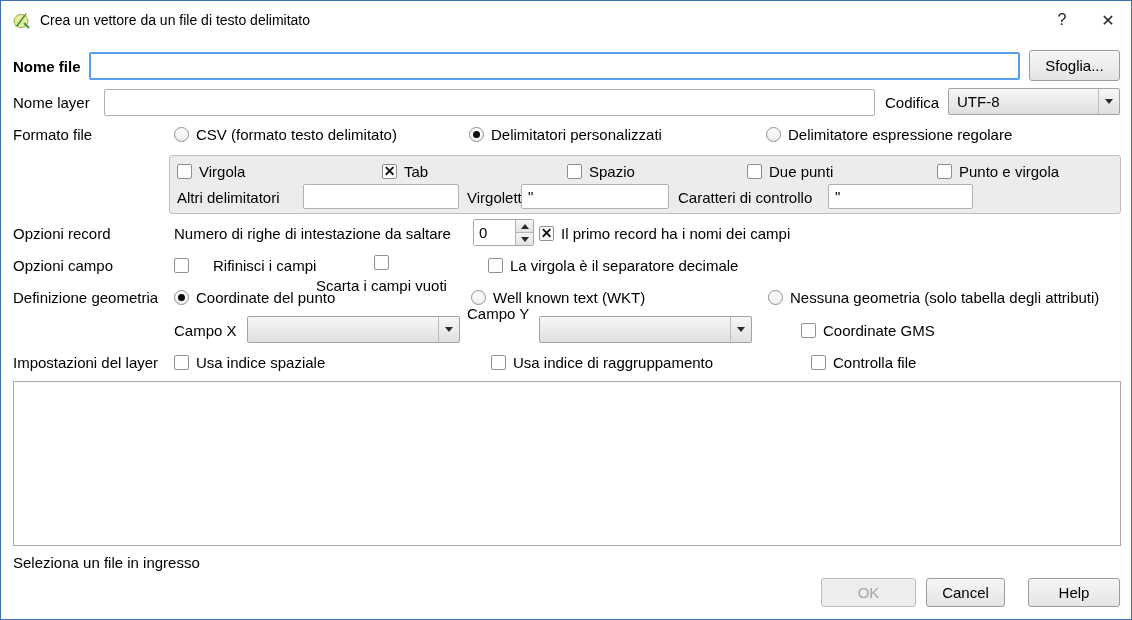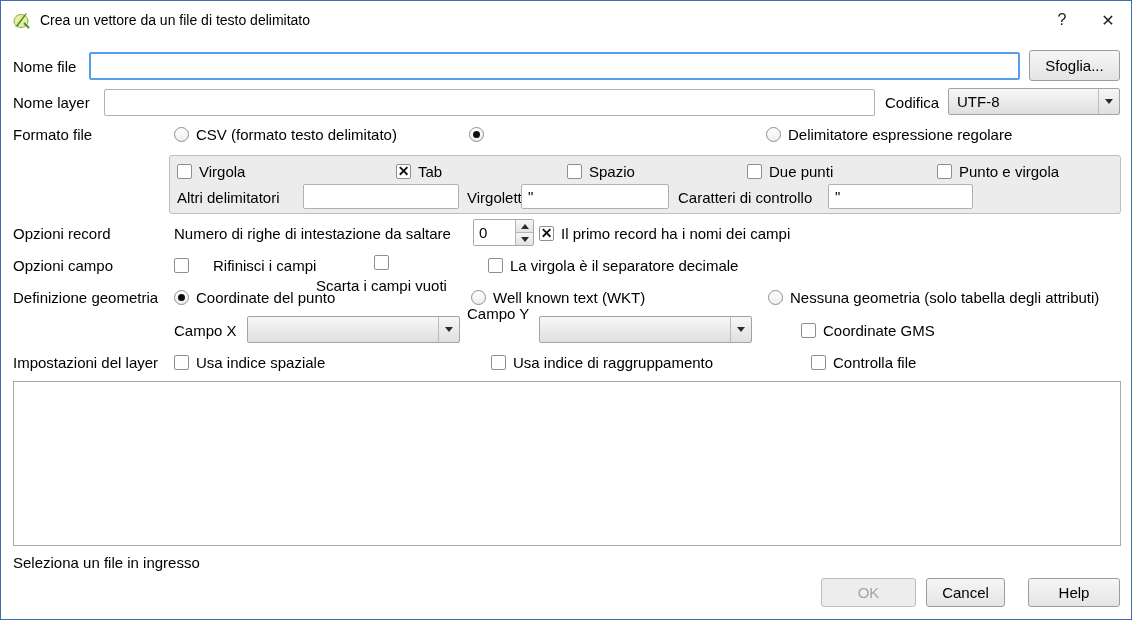--- a/index.html
+++ b/index.html
@@ -71,54 +71,55 @@
       <ellipse cx="9" cy="11" rx="7" ry="6.5" fill="#e8eda0" stroke="#9aa83a" stroke-width="1"></ellipse>
       <path d="M3 17 L13 4 L15 3 L14 5 L6 16 Z" fill="#3f9438"></path>
       <path d="M12 13 L17 18" stroke="#3f9438" stroke-width="2"></path>
     </svg>
     <span class="title-text">Crea un vettore da un file di testo delimitato</span>
     <span class="tb-spacer"></span>
     <span class="tb-btn">?</span>
     <span class="tb-btn">✕</span>
   </div>
 
-  <div class="abs rowlbl" style="left:12px;top:55px;">Nome file</div>
+  <div class="abs rowlbl" style="left:12px;top:55px;font-weight:bold;">Nome file</div>
   <input class="abs tf focus" style="left: 88px; top: 51px; width: 931px; height: 28px;" value="">
   <div class="abs btn" style="left:1028px;top:49px;width:91px;height:31px;">Sfoglia...</div>
 
   <div class="abs rowlbl" style="left:12px;top:91px;">Nome layer</div>
   <input class="abs tf" style="left: 103px; top: 88px; width: 771px; height: 27px;" value="">
   <div class="abs rowlbl" style="left:884px;top:91px;">Codifica</div>
   <div class="abs combo" style="left:947px;top:87px;width:172px;height:27px;">
     <span class="combo-value">UTF-8</span>
     <span class="combo-arrow-wrap">
         <span class="combo-arrow"></span>
       </span>
   </div>
 
   <div class="abs rowlbl" style="left:12px;top:123px;">Formato file</div>
   <div class="abs radiorow" style="left:173px;top:123px;">
     <span class="radio"></span>
     <span>CSV (formato testo delimitato)</span>
   </div>
   <div class="abs radiorow" style="left:468px;top:123px;">
     <span class="radio checked"></span>
+    <span>Delimitatori personalizzati</span>
   </div>
   <div class="abs radiorow" style="left:765px;top:123px;">
     <span class="radio"></span>
     <span>Delimitatore espressione regolare</span>
   </div>
 
   <div class="abs groupbox" style="left:168px;top:154px;width:952px;height:59px;"></div>
 
   <div class="abs check" style="left:176px;top:160px;">
     <span class="box"></span>
     <span>Virgola</span>
   </div>
-  <div class="abs check" style="left:371px;top:160px;padding-left:24px;">
+  <div class="abs check" style="left:357px;top:160px;padding-left:24px;">
     <span class="box checked"></span>
     <span>Tab</span>
   </div>
   <div class="abs check" style="left:566px;top:160px;">
     <span class="box"></span>
     <span>Spazio</span>
   </div>
   <div class="abs check" style="left:746px;top:160px;">
     <span class="box"></span>
     <span>Due punti</span>

